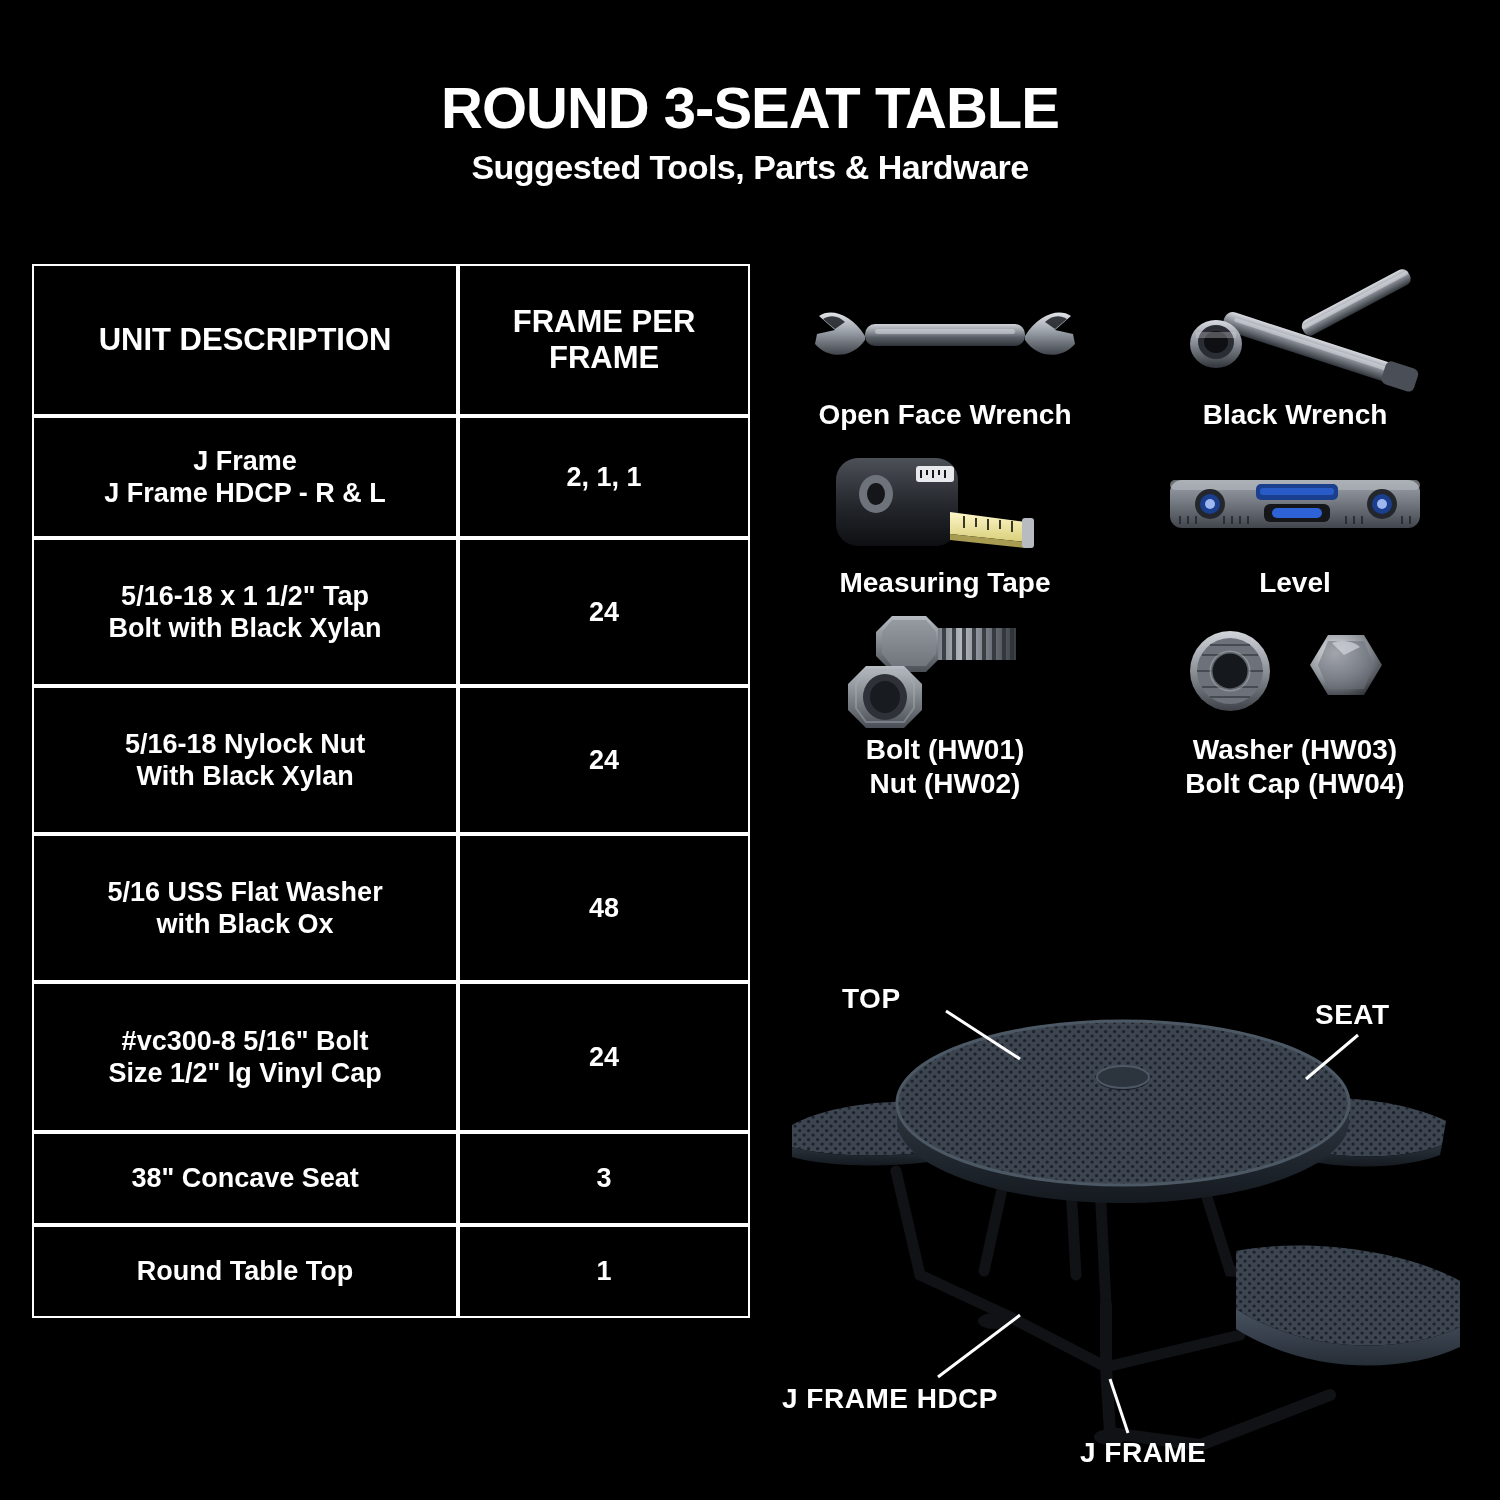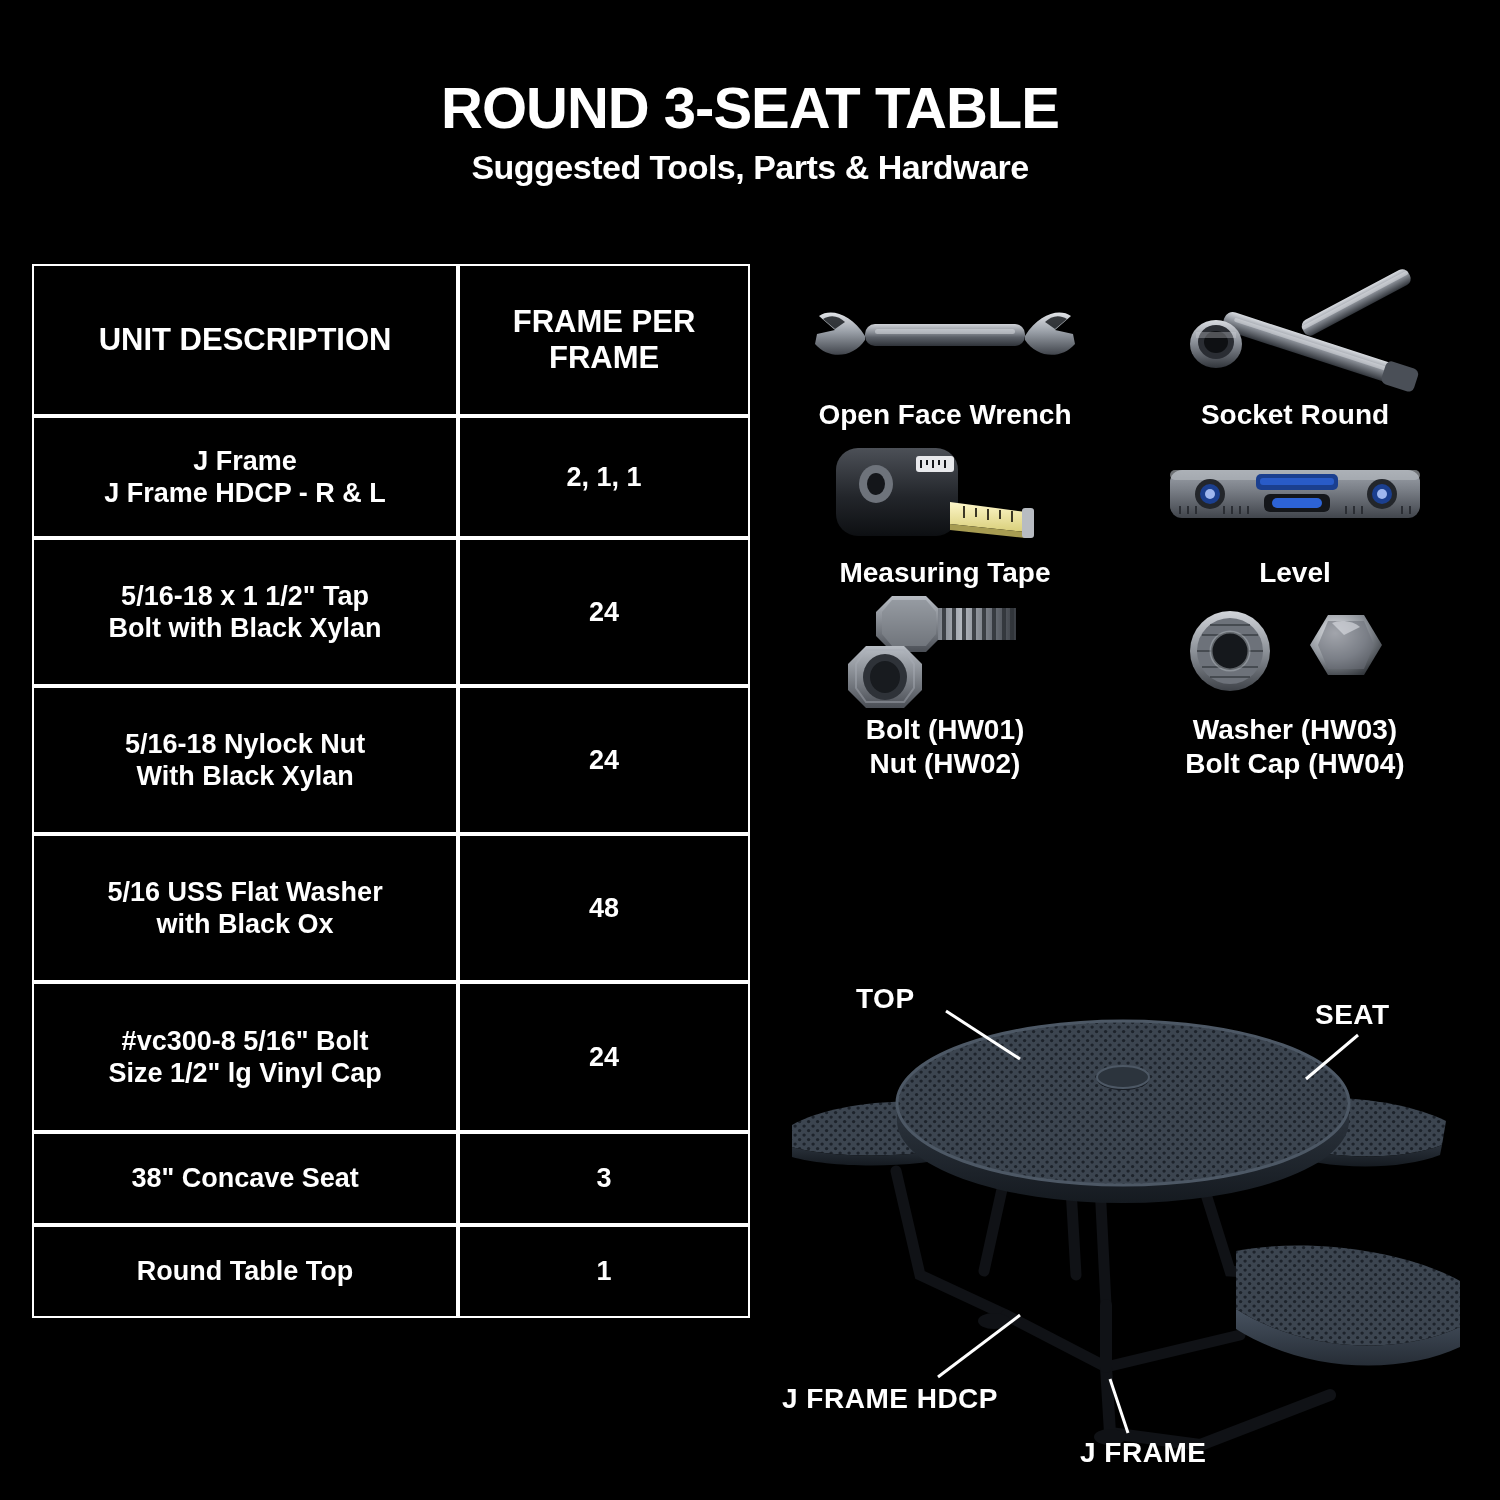--- a/index.html
+++ b/index.html
@@ -75,21 +75,21 @@
 
   
   #tools {
     position: absolute;
     left: 770px; top: 282px;
     width: 700px;
   }
   .tool-grid {
     display: grid;
     grid-template-columns: 1fr 1fr;
-    row-gap: 8px;
+    row-gap: 18px;
   }
   .tool-cell {
     display: flex;
     flex-direction: column;
     align-items: center;
     justify-content: flex-end;
   }
   .tool-art {
     height: 108px;
     display: flex;
@@ -110,21 +110,21 @@
     left: 770px; top: 975px;
     width: 710px; height: 505px;
   }
   .callout {
     position: absolute;
     font-size: 28px;
     font-weight: bold;
     letter-spacing: 0.5px;
     white-space: nowrap;
   }
-  #callout-top { left: 86px; top: 8px; text-align: right; }
+  #callout-top { left: 72px; top: 8px; text-align: right; }
   #callout-seat { left: 545px; top: 24px; }
   #callout-jframe-hdcp { left: 12px; top: 408px; text-align: center; }
   #callout-jframe { left: 310px; top: 462px; }
 
   svg { display: block; overflow: visible; }
 </style>
 </head>
 <body>
 
 <div id="page">
@@ -250,21 +250,21 @@
             </g>
 
             <g transform="translate(40,40)">
               <ellipse cx="26" cy="22" rx="26" ry="24" fill="url(#gBar)"></ellipse>
               <ellipse cx="26" cy="20" rx="18" ry="17" fill="#2a2d33"></ellipse>
               <ellipse cx="26" cy="20" rx="12" ry="11" fill="#0e1013"></ellipse>
               <path d="M6 10 L46 10 L46 16 L6 16 Z" fill="#cfd2d7" opacity="0.35"></path>
             </g>
           </svg>
         </div>
-        <div class="tool-label">Socket Round</div>
+        <div class="tool-label">Black Wrench</div>
       </div>
 
       <div class="tool-cell">
         <div class="tool-art">
           <svg width="230" height="108" viewBox="0 0 230 108">
             <defs>
               <linearGradient id="gCase" x1="0" y1="0" x2="0" y2="1">
                 <stop offset="0%" stop-color="#4c5057"></stop>
                 <stop offset="55%" stop-color="#23262b"></stop>
                 <stop offset="100%" stop-color="#0d0f12"></stop>

